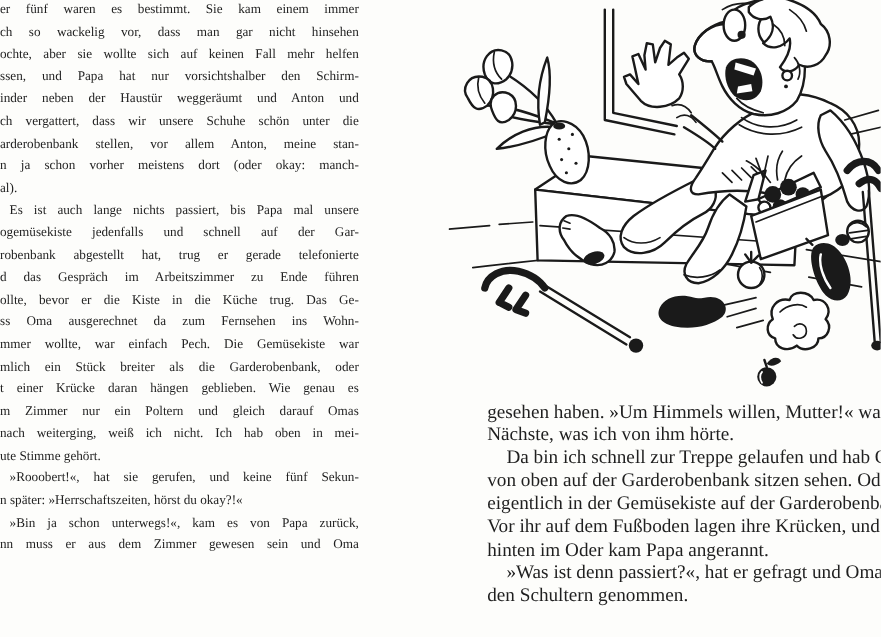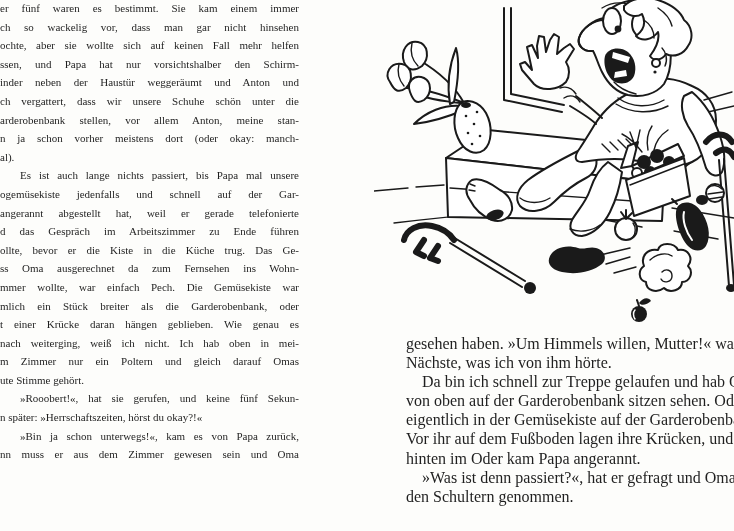--- a/index.html
+++ b/index.html
@@ -8,21 +8,21 @@
     background:#fdfdfb;
     font-family:"Liberation Serif","DejaVu Serif",serif;
     color:#1f1f1f;
   }
   .textcol{position:absolute;}
   .left-col{left:0;top:-1px;width:299px;font-size:11px;line-height:18.6px;}
   .right-col{left:406px;top:334px;width:314px;font-size:16px;line-height:19.1px;}
   .ln{white-space:nowrap;overflow:visible;}
   .j{text-align:justify;text-align-last:justify;}
   .l{text-align:right;text-align-last:left;}
-  .ind-s{padding-left:20px;}
+  .ind-s{padding-left:8px;}
   .ind{padding-left:16px;}
   .illustration{position:absolute;left:374px;top:0;width:360px;height:330px;}
   svg{display:block;}
   .s{fill:none;stroke:#1a1a1a;stroke-width:2;stroke-linecap:round;stroke-linejoin:round;}
   .sw{fill:#ffffff;stroke:#1a1a1a;stroke-width:2;stroke-linecap:round;stroke-linejoin:round;}
   .sf{fill:#1a1a1a;stroke:none;}
   .thin{stroke-width:1.4;}
   .thick{stroke-width:6;}
 </style>
 </head>
@@ -33,29 +33,29 @@
   <div class="ln j">ch so wackelig vor, dass man gar nicht hinsehen</div>
   <div class="ln j">ochte, aber sie wollte sich auf keinen Fall mehr helfen</div>
   <div class="ln j">ssen, und Papa hat nur vorsichtshalber den Schirm-</div>
   <div class="ln j">inder neben der Haustür weggeräumt und Anton und</div>
   <div class="ln j">ch vergattert, dass wir unsere Schuhe schön unter die</div>
   <div class="ln j">arderobenbank stellen, vor allem Anton, meine stan-</div>
   <div class="ln j">n ja schon vorher meistens dort (oder okay: manch-</div>
   <div class="ln l">al).</div>
   <div class="ln j ind-s">Es ist auch lange nichts passiert, bis Papa mal unsere</div>
   <div class="ln j">ogemüsekiste jedenfalls und schnell auf der Gar-</div>
-  <div class="ln j">angerannt abgestellt hat, weil er gerade telefonierte</div>
+  <div class="ln j">robenbank abgestellt hat, trug er gerade telefonierte</div>
   <div class="ln j">d das Gespräch im Arbeitszimmer zu Ende führen</div>
   <div class="ln j">ollte, bevor er die Kiste in die Küche trug. Das Ge-</div>
   <div class="ln j">ss Oma ausgerechnet da zum Fernsehen ins Wohn-</div>
   <div class="ln j">mmer wollte, war einfach Pech. Die Gemüsekiste war</div>
   <div class="ln j">mlich ein Stück breiter als die Garderobenbank, oder</div>
   <div class="ln j">t einer Krücke daran hängen geblieben. Wie genau es</div>
+  <div class="ln j">m Zimmer nur ein Poltern und gleich darauf Omas</div>
   <div class="ln j">nach weiterging, weiß ich nicht. Ich hab oben in mei-</div>
-  <div class="ln j">m Zimmer nur ein Poltern und gleich darauf Omas</div>
   <div class="ln l">ute Stimme gehört.</div>
   <div class="ln j ind-s">»Rooobert!«, hat sie gerufen, und keine fünf Sekun-</div>
   <div class="ln l">n später: »Herrschaftszeiten, hörst du okay?!«</div>
   <div class="ln j ind-s">»Bin ja schon unterwegs!«, kam es von Papa zurück,</div>
   <div class="ln j">nn muss er aus dem Zimmer gewesen sein und Oma</div>
 </div>
 
 <div class="illustration">
 <svg width="360" height="330" viewBox="0 0 360 330" xmlns="http://www.w3.org/2000/svg">
 

